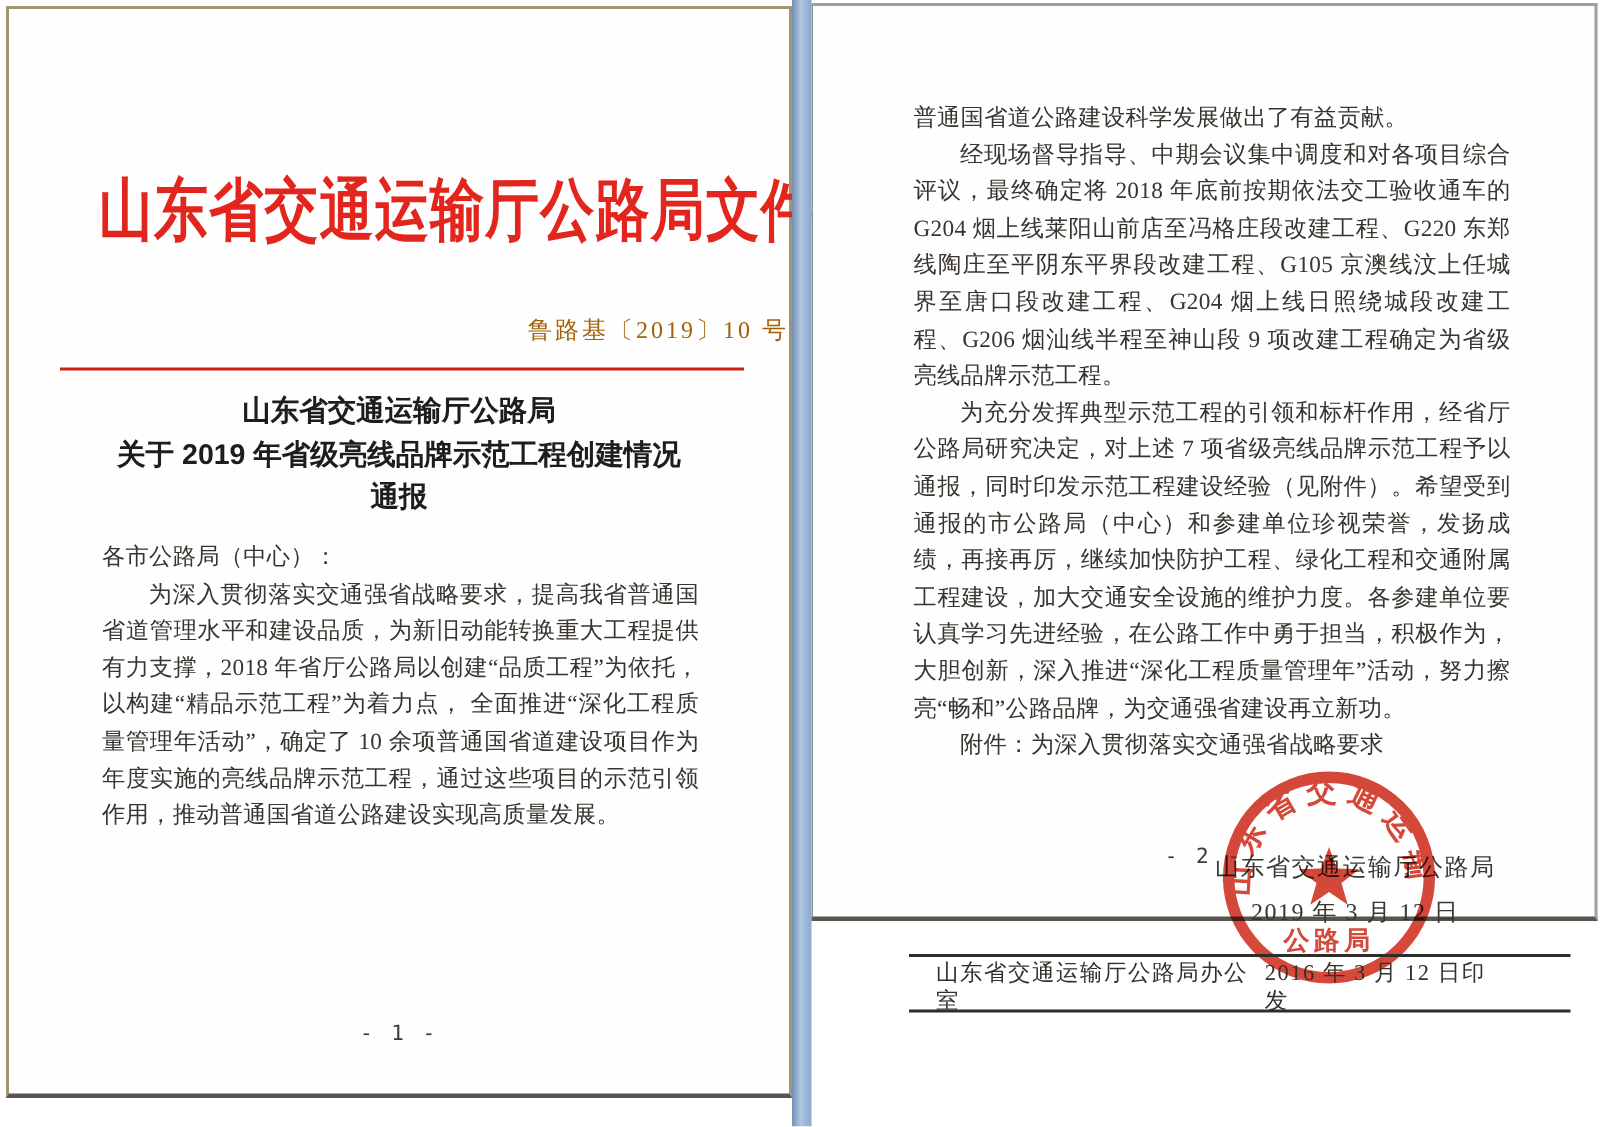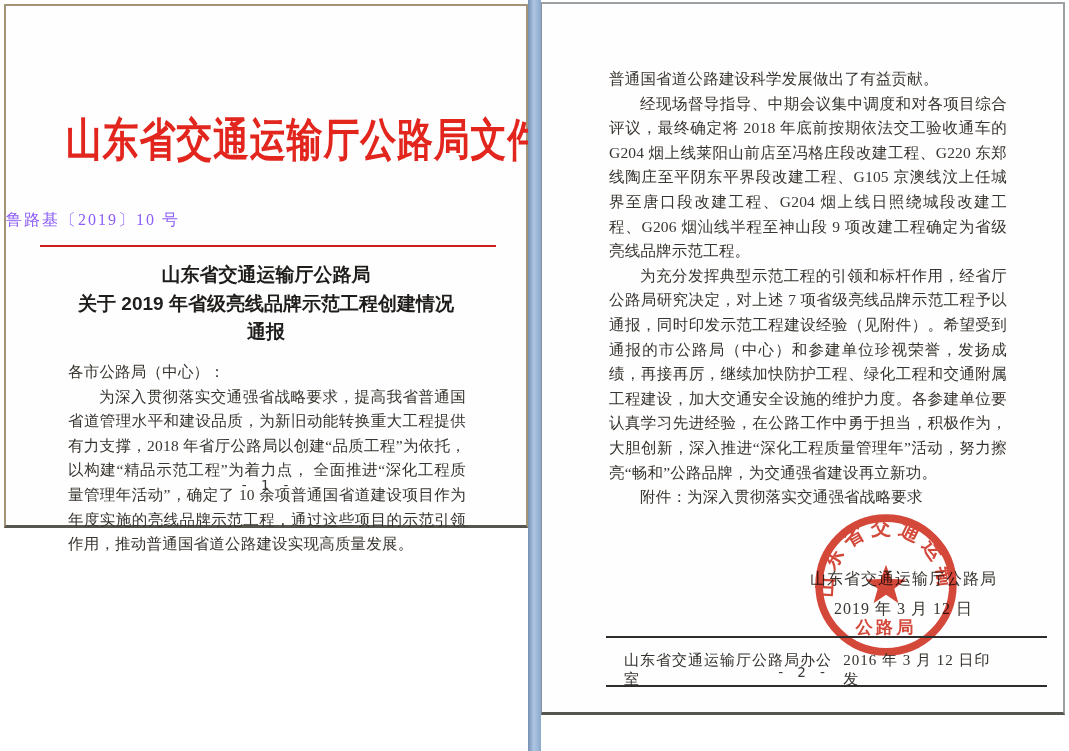--- a/index.html
+++ b/index.html
@@ -2,41 +2,41 @@
 <html><head>
 <meta charset="utf-8">
 <style>
   html,body{margin:0;padding:0;}
   body{
     width:1069px;height:751px;position:relative;background:#ffffff;overflow:hidden;
     font-family:"Liberation Serif","DejaVu Serif",serif;
   }
   .sheet{position:absolute;background:#fefefe;box-sizing:border-box;}
   .sheet-1{
-    left:4px;top:4px;width:524px;height:524px;
+    left:4px;top:4px;width:524px;height:728px;
     border:2px solid #a39478;border-bottom:3px solid #56564e;
   }
   .sheet-2{
-    left:541px;top:2px;width:524px;height:713px;
+    left:541px;top:2px;width:524px;height:612px;
     border-top:2px solid #9aa0a3;border-right:2px solid #9aa0a3;
     border-bottom:3px solid #56564e;border-left:1px solid #8b9297;
   }
   .divider{
     position:absolute;left:528px;top:0;width:13px;height:751px;
     background:linear-gradient(90deg,#7590b6 0%,#aec6e2 45%,#8aa9cd 100%);
   }
   
   .red-header{
     position:absolute;top:104px;left:0;right:0;text-align:center;
     color:#e2251d;font-weight:700;font-size:45px;white-space:nowrap;
   }
   .red-header span{display:inline-block;transform:scaleX(.80);transform-origin:center;letter-spacing:1px;}
   .doc-number{
-    position:absolute;top:204px;left:0;right:0;text-align:left;
-    font-size:16px;color:#8b5cf6;letter-spacing:2px;
+    position:absolute;top:204px;left:0;right:0;text-align:right;
+    font-size:16px;color:#a16207;letter-spacing:2px;
   }
   .red-line{position:absolute;top:239px;left:34px;right:30px;height:2px;background:#cb1f17;}
   .doc-title{
     position:absolute;top:255px;left:20px;right:20px;text-align:center;
     font-family:"Liberation Sans","DejaVu Sans",sans-serif;
     font-weight:700;font-size:19px;color:#1f1d1b;line-height:28.5px;
   }
   .body-text{
     position:absolute;font-size:15.5px;line-height:24.6px;color:#38342f;
     text-align:justify;letter-spacing:.2px;
@@ -57,21 +57,21 @@
     font-size:16px;line-height:30px;color:#3a3631;letter-spacing:1px;
   }
   .seal{
     position:absolute;top:505px;left:268px;width:152px;height:152px;
     mix-blend-mode:multiply;opacity:.93;
   }
   .footer-bar{
     position:absolute;top:632px;left:64px;right:16px;height:31px;
     border-top:2px solid #2f2d2a;border-bottom:2px solid #2f2d2a;
     display:flex;justify-content:space-between;align-items:center;
-    padding:16px 44px 0 18px;font-size:15px;color:#33302b;letter-spacing:1px;
+    padding:4px 44px 0 18px;font-size:15px;color:#33302b;letter-spacing:1px;
   }
 </style>
 </head>
 <body>
 
 <div class="sheet sheet-1">
   <div class="red-header">
     <span>山东省交通运输厅公路局文件</span>
   </div>
   <div class="doc-number">鲁路基〔2019〕10 号</div>

